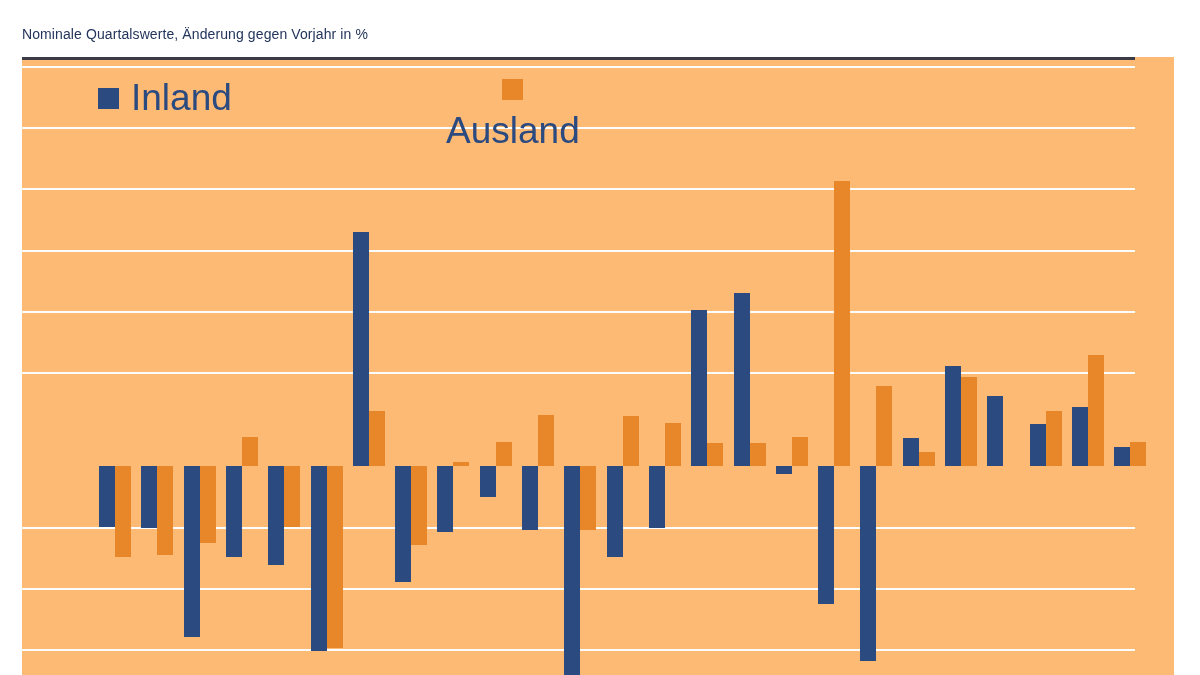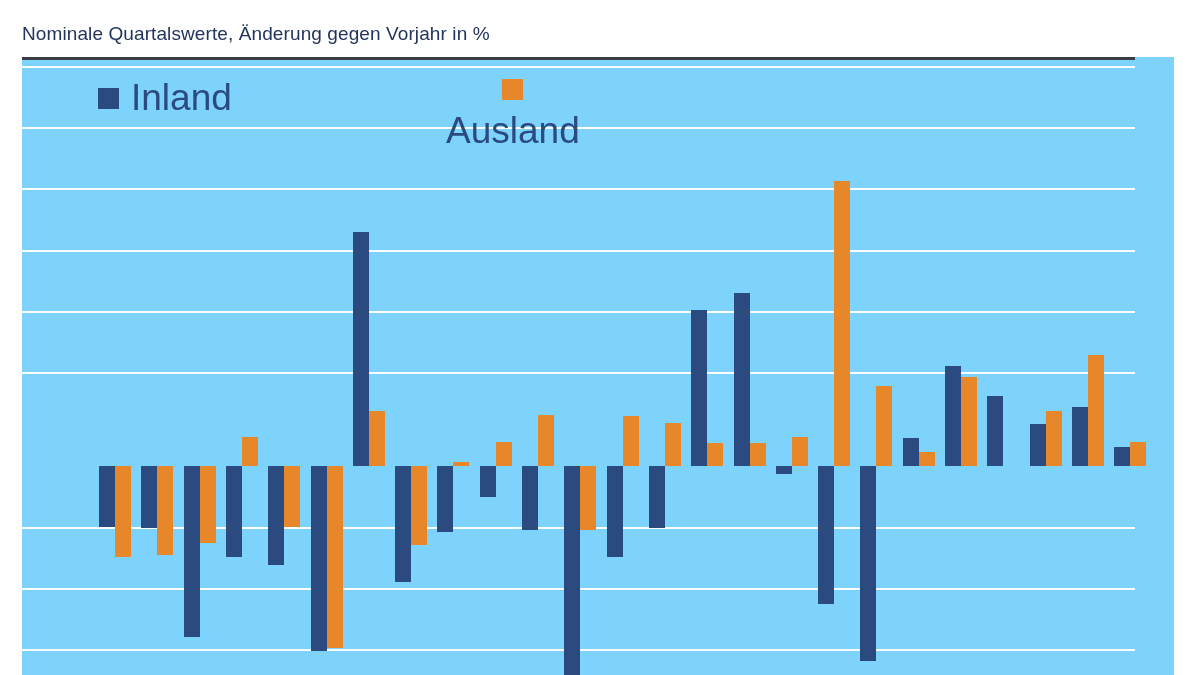--- a/index.html
+++ b/index.html
@@ -18,21 +18,21 @@
     position: relative;
     width: 1200px;
     height: 675px;
     background: #ffffff;
   }
   
   #chart-title {
     position: absolute;
     left: 22px;
     top: 22px;
-    font-size: 19px;
+    font-size: 14px;
     line-height: 24px;
     color: #23355c;
     font-family: "Liberation Sans", sans-serif;
     white-space: nowrap;
     letter-spacing: 0.1px;
   }
   
   #plot-panel {
     position: absolute;
     left: 22px;
@@ -102,21 +102,21 @@
   .bar.inland { background: #2a4a80; }
   .bar.ausland { background: #e8862a; }
 </style>
 </head>
 <body>
 
 <div id="page">
 
   <div id="chart-title" style="color: rgb(35, 53, 92);">Nominale Quartalswerte, Änderung gegen Vorjahr in %</div>
 
-  <div id="plot-panel" style="background: #7dd3fc;">
+  <div id="plot-panel" style="background: #fdba74;">
 
     <div class="gridline" style="top: 9px; background: rgb(251, 252, 252);"></div>
     <div class="gridline" style="top: 70px; background: rgb(251, 252, 252);"></div>
     <div class="gridline" style="top: 131px; background: rgb(251, 252, 252);"></div>
     <div class="gridline" style="top: 193px; background: rgb(251, 252, 252);"></div>
     <div class="gridline" style="top: 254px; background: rgb(251, 252, 252);"></div>
     <div class="gridline" style="top: 315px; background: rgb(251, 252, 252);"></div>
     <div class="gridline" style="top: 470px; background: rgb(251, 252, 252);"></div>
     <div class="gridline" style="top: 531px; background: rgb(251, 252, 252);"></div>
     <div class="gridline" style="top: 592px; background: rgb(251, 252, 252);"></div>

